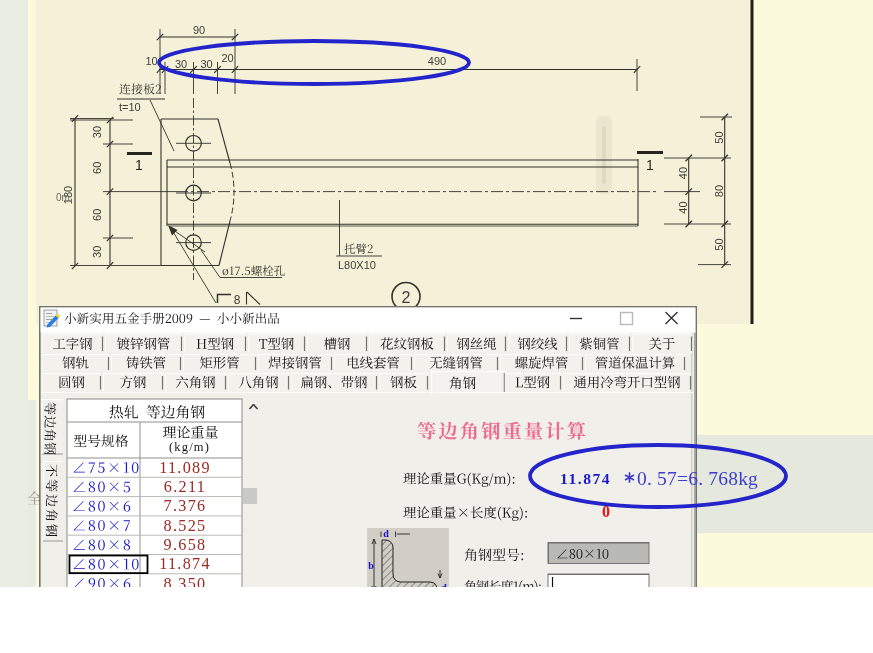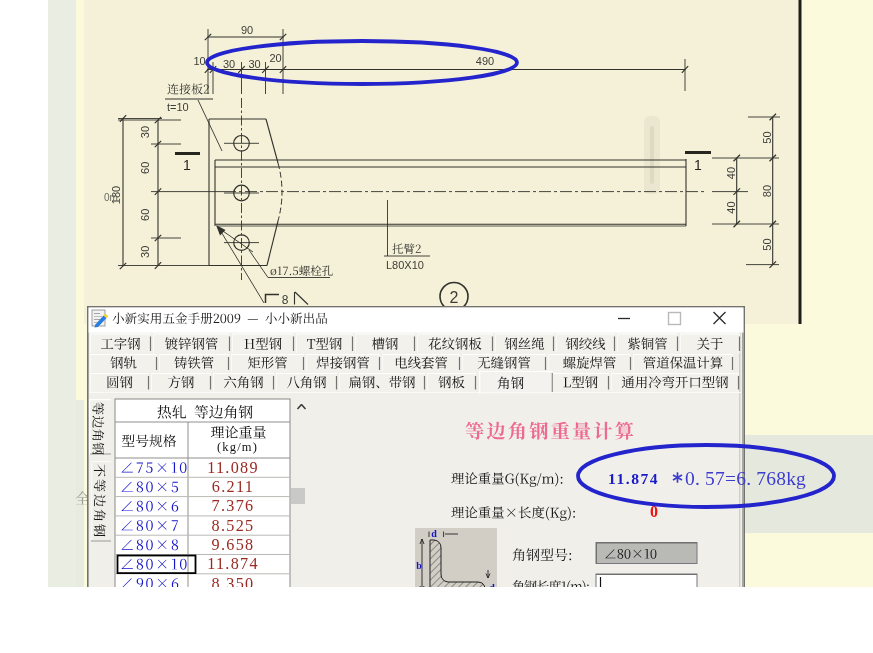--- a/index.html
+++ b/index.html
@@ -1,14 +1,14 @@
 <!DOCTYPE html>
 <html><head><meta charset="utf-8"><title>recreation</title>
 <style>html,body{margin:0;padding:0;background:#fff;}*{box-sizing:border-box;}
-#stage{width:873px;height:587px;overflow:hidden;position:relative;font-family:"Liberation Sans",sans-serif;padding-left:48px;}
+#stage{width:873px;height:587px;overflow:hidden;position:relative;font-family:"Liberation Sans",sans-serif;}
 svg{display:block;}
 </style></head>
 <body>
 <div id="stage">
     <svg width="873" height="653" viewBox="0 0 873 653">
       <defs>
         <path id="g0" d="M209 -450H677L723 -504Q723 -504 732 -498Q740 -491 753 -481Q766 -471 780 -459Q795 -447 807 -436Q804 -421 780 -421H217ZM193 -232H707L755 -288Q755 -288 764 -281Q773 -274 786 -264Q800 -253 815 -241Q830 -229 843 -218Q839 -202 817 -202H201ZM66 12H802L852 -51Q852 -51 861 -44Q870 -36 885 -24Q900 -13 916 0Q932 13 945 26Q943 33 936 37Q929 41 918 41H74ZM464 -450H531V24H464ZM524 -784Q488 -728 435 -670Q382 -612 318 -557Q255 -502 184 -454Q114 -407 43 -372L35 -387Q98 -425 165 -480Q232 -535 292 -598Q352 -662 398 -726Q443 -790 464 -845L583 -815Q581 -807 572 -803Q562 -799 543 -796Q577 -748 624 -703Q671 -658 728 -617Q784 -576 847 -542Q910 -507 975 -478L973 -464Q959 -461 946 -453Q933 -445 924 -434Q915 -422 912 -410Q831 -453 756 -512Q681 -571 621 -640Q561 -710 524 -784Z"></path>
         <path id="g1" d="M812 -498Q812 -498 820 -491Q828 -484 842 -473Q855 -462 870 -450Q884 -437 896 -425Q892 -409 871 -409H400L392 -439H766ZM624 -798Q620 -789 609 -784Q598 -778 577 -783L590 -799Q578 -765 557 -715Q536 -665 511 -609Q486 -553 461 -500Q436 -448 418 -409H427L392 -376L323 -436Q335 -443 353 -450Q371 -457 385 -459L354 -425Q370 -453 390 -494Q409 -534 430 -580Q450 -626 470 -672Q490 -719 506 -760Q522 -802 531 -832ZM704 -567Q702 -557 694 -550Q686 -543 667 -541V-58Q667 -54 659 -48Q651 -43 640 -40Q628 -36 615 -36H602V-579ZM859 -315Q859 -315 868 -308Q876 -301 890 -290Q904 -280 918 -267Q933 -254 945 -242Q941 -226 920 -226H304L296 -256H813ZM838 -742Q838 -742 846 -735Q855 -728 869 -717Q883 -706 898 -693Q913 -680 925 -668Q921 -652 899 -652H315L307 -682H791ZM210 -131Q222 -131 229 -128Q236 -126 244 -117Q291 -69 346 -44Q400 -18 471 -10Q542 -1 636 -1Q723 -1 800 -2Q877 -2 966 -6V7Q943 12 930 26Q918 40 915 61Q868 61 820 61Q772 61 722 61Q671 61 616 61Q520 61 451 48Q382 34 330 1Q278 -32 230 -90Q220 -100 213 -100Q206 -99 199 -90Q188 -74 170 -48Q152 -22 132 6Q112 34 98 57Q104 69 94 80L35 8Q56 -8 82 -32Q109 -55 134 -78Q160 -101 180 -116Q201 -131 210 -131ZM93 -821Q147 -791 180 -760Q213 -729 230 -700Q246 -672 248 -649Q251 -626 244 -612Q236 -599 222 -596Q207 -594 190 -607Q183 -640 164 -678Q146 -715 124 -751Q101 -787 80 -814ZM233 -122 171 -90V-459H49L43 -488H157L195 -539L281 -468Q276 -462 264 -457Q253 -452 233 -449Z"></path>
         <path id="g2" d="M434 -156Q563 -129 652 -102Q742 -74 798 -48Q853 -22 881 0Q909 22 916 40Q923 57 915 67Q907 77 890 78Q874 80 856 69Q788 17 672 -38Q555 -92 405 -139ZM405 -139Q422 -164 443 -202Q464 -239 486 -282Q507 -324 524 -362Q541 -401 550 -426L648 -398Q644 -388 634 -382Q623 -376 595 -379L612 -392Q602 -370 586 -338Q570 -305 550 -270Q531 -234 510 -200Q490 -165 472 -137ZM566 -843Q611 -831 636 -814Q661 -797 672 -778Q684 -760 683 -744Q682 -728 674 -718Q665 -707 652 -705Q638 -703 622 -715Q620 -747 600 -780Q580 -814 555 -835ZM825 -294Q803 -210 765 -147Q727 -84 666 -38Q606 7 517 36Q428 65 303 81L298 63Q440 34 532 -12Q625 -59 678 -132Q732 -204 754 -310H825ZM845 -624Q838 -604 807 -604Q786 -570 752 -530Q719 -489 686 -455H665Q680 -482 695 -516Q710 -551 723 -586Q736 -622 745 -651ZM471 -654Q514 -632 538 -608Q562 -583 572 -561Q582 -539 581 -520Q580 -502 572 -492Q563 -482 550 -481Q537 -480 523 -493Q521 -519 511 -547Q501 -575 487 -602Q473 -628 459 -648ZM876 -369Q876 -369 884 -362Q892 -355 905 -344Q918 -334 932 -322Q947 -310 959 -298Q957 -290 950 -286Q944 -282 933 -282H322L314 -312H831ZM872 -528Q872 -528 880 -521Q888 -514 901 -504Q914 -494 928 -482Q943 -469 954 -458Q950 -442 928 -442H366L358 -472H827ZM866 -754Q866 -754 874 -748Q882 -742 894 -732Q906 -722 920 -710Q933 -699 943 -688Q940 -672 918 -672H376L368 -702H825ZM25 -312Q54 -321 108 -341Q161 -361 230 -388Q298 -414 370 -443L375 -429Q324 -399 251 -354Q178 -310 83 -258Q79 -238 64 -231ZM281 -827Q279 -817 270 -810Q262 -803 244 -801V-21Q244 6 238 26Q232 47 212 60Q192 72 148 76Q146 61 142 48Q137 35 128 26Q118 17 100 11Q81 5 52 1V-15Q52 -15 66 -14Q80 -13 99 -12Q118 -10 136 -9Q153 -8 159 -8Q172 -8 176 -12Q181 -17 181 -27V-838ZM316 -667Q316 -667 328 -656Q341 -645 358 -630Q376 -614 390 -599Q387 -583 364 -583H45L37 -613H274Z"></path>
         <path id="g3" d="M926 -759Q913 -749 891 -760Q844 -751 790 -742Q737 -734 682 -728Q628 -723 578 -720Q528 -717 489 -717L487 -734Q539 -742 603 -757Q667 -772 734 -791Q802 -810 864 -831ZM578 -520Q599 -376 650 -272Q702 -167 782 -100Q863 -32 970 4L969 15Q945 22 928 37Q911 52 907 76Q808 30 736 -49Q665 -128 620 -244Q576 -359 556 -513ZM808 -524 850 -566 924 -499Q918 -491 910 -489Q901 -487 884 -485Q863 -393 830 -309Q797 -225 745 -152Q693 -80 616 -22Q538 37 428 79L419 64Q545 2 626 -86Q707 -175 753 -286Q799 -397 819 -524ZM454 -745V-769L529 -735H517V-485Q517 -419 512 -346Q507 -272 490 -197Q473 -122 438 -52Q402 18 341 77L325 66Q382 -14 410 -105Q437 -196 446 -292Q454 -389 454 -484V-735ZM851 -524V-494H488V-524ZM271 -483Q321 -462 350 -438Q380 -413 394 -390Q408 -367 410 -348Q411 -330 404 -318Q396 -307 383 -306Q370 -304 354 -316Q348 -342 332 -371Q317 -400 298 -428Q278 -455 259 -476ZM306 -832Q305 -821 298 -814Q290 -806 271 -803V55Q271 59 264 65Q256 71 244 76Q233 80 222 80H209V-842ZM263 -590Q238 -461 185 -348Q132 -236 49 -144L34 -158Q77 -220 108 -293Q139 -366 162 -446Q184 -525 197 -606H263ZM354 -662Q354 -662 368 -651Q381 -640 400 -624Q419 -607 433 -592Q430 -576 408 -576H51L43 -606H311Z"></path>

